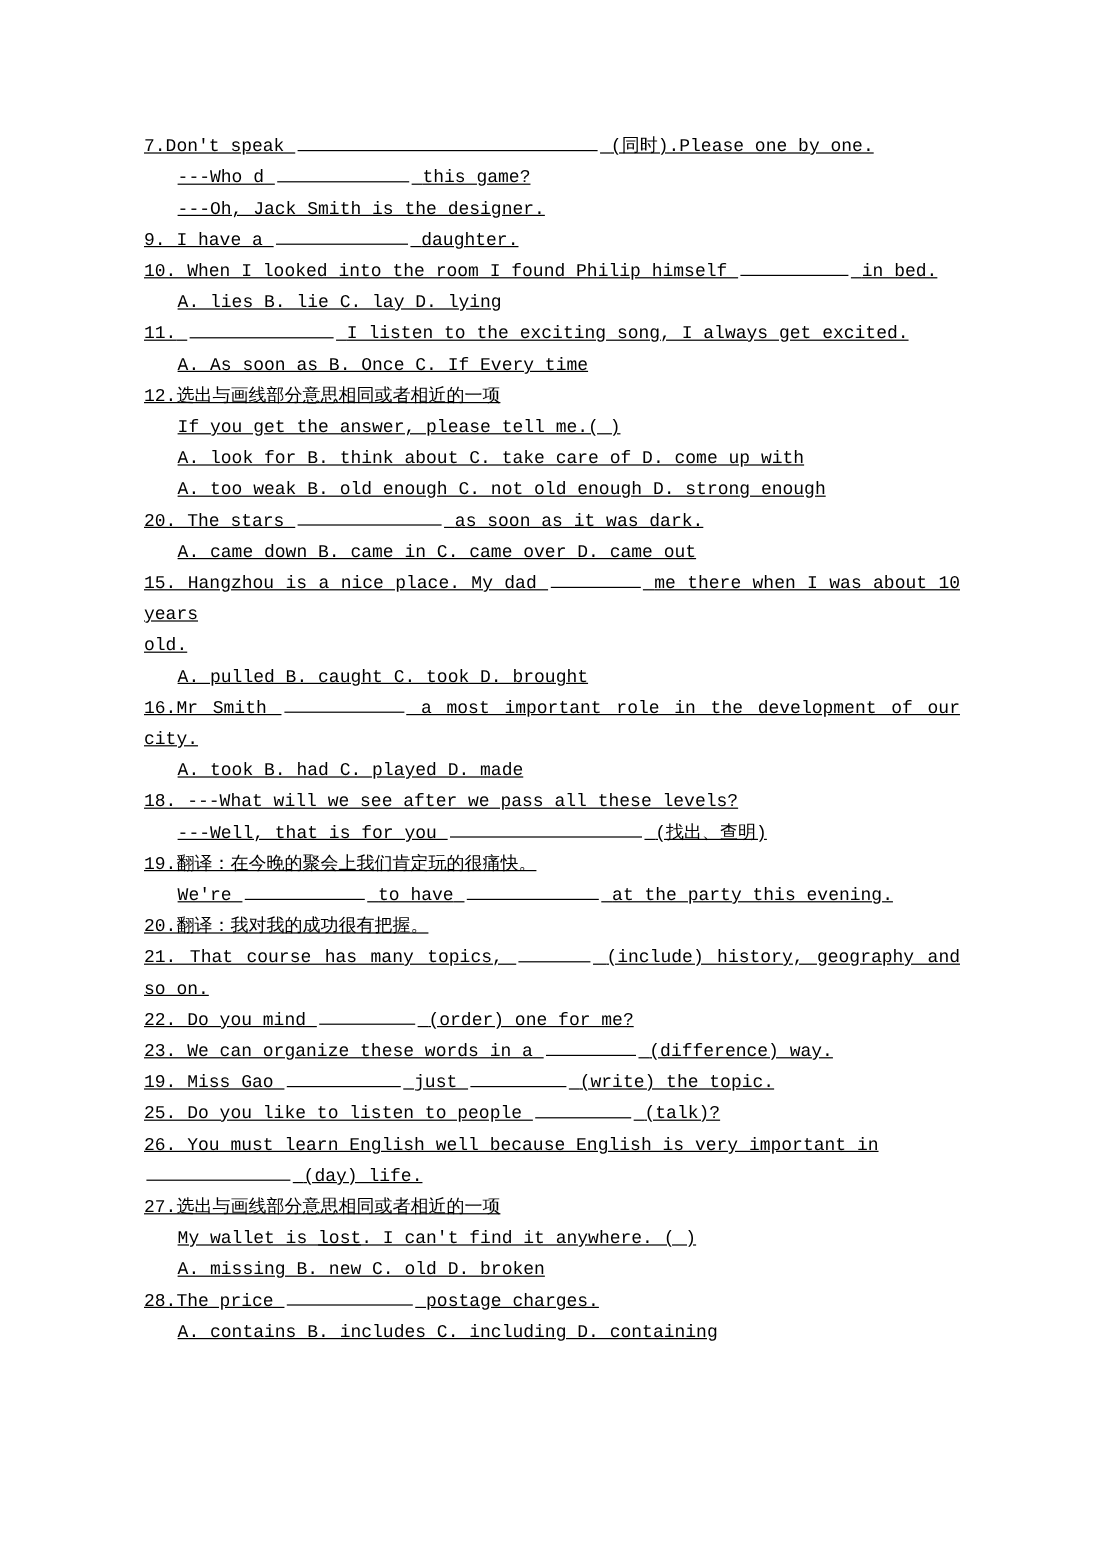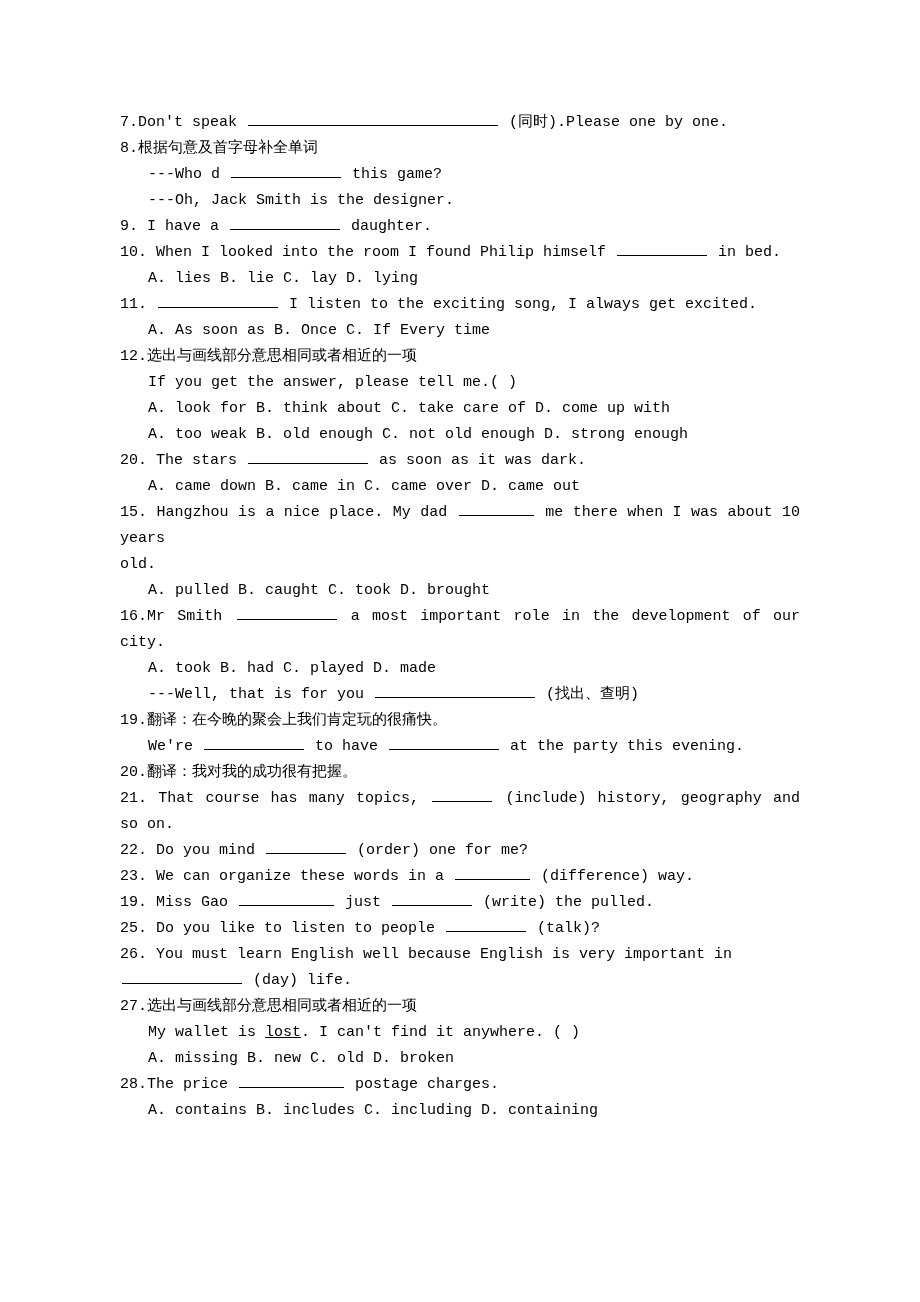--- a/index.html
+++ b/index.html
@@ -12,20 +12,21 @@
   .page {
     width: 920px;
     min-height: 1302px;
     padding: 110px 120px 60px 120px;
     box-sizing: border-box;
     font-size: 15px;
     line-height: 26px;
   }
   .q {
     text-align: justify;
+    text-decoration: underline;
   }
   .indent {
     padding-left: 28px;
   }
   .blank {
     display: inline-block;
     border-bottom: 1px solid #000;
     height: 14px;
     vertical-align: baseline;
     margin: 0 2px;
@@ -39,21 +40,20 @@
 
 <div class="page">
 
   <div class="q">
     <span>7.Don't speak </span>
     <span class="blank" style="width:250px"></span>
     <span> (同时).Please one by one.</span>
   </div>
 
   <div class="q">
-    <div>8.根据句意及首字母补全单词</div>
     <div class="indent">
       <span>---Who d</span>
       <span class="blank" style="width:110px"></span>
       <span> this game?</span>
     </div>
     <div class="indent">---Oh, Jack Smith is the designer.</div>
   </div>
 
   <div class="q">
     <div>
@@ -114,20 +114,21 @@
     <div>
       <span>16.Mr Smith </span>
       <span class="blank" style="width:100px"></span>
       <span>a most important role in the development of our city.</span>
     </div>
     <div class="indent">A. took    B. had    C. played    D. made</div>
   </div>
 
 
   <div class="q">
+    <div>18. ---What will we see after we pass all these levels?</div>
     <div class="indent">
       <span>---Well, that is for you </span>
       <span class="blank" style="width:160px"></span>
       <span> (找出、查明)</span>
     </div>
   </div>
 
   <div class="q">
     <div>19.翻译：在今晚的聚会上我们肯定玩的很痛快。</div>
     <div class="indent">
@@ -159,21 +160,21 @@
     <span>23. We can organize these words in a </span>
     <span class="blank" style="width:75px"></span>
     <span> (difference) way.</span>
   </div>
 
   <div class="q">
     <span>19. Miss Gao </span>
     <span class="blank" style="width:95px"></span>
     <span> just </span>
     <span class="blank" style="width:80px"></span>
-    <span>(write) the pulled.</span>
+    <span>(write) the topic.</span>
   </div>
 
   <div class="q">
     <span>25. Do you like to listen to people </span>
     <span class="blank" style="width:80px"></span>
     <span>(talk)?</span>
   </div>
 
   <div class="q">
     <div style="text-align:justify;">26.  You  must  learn  English  well  because  English  is  very  important  in</div>

